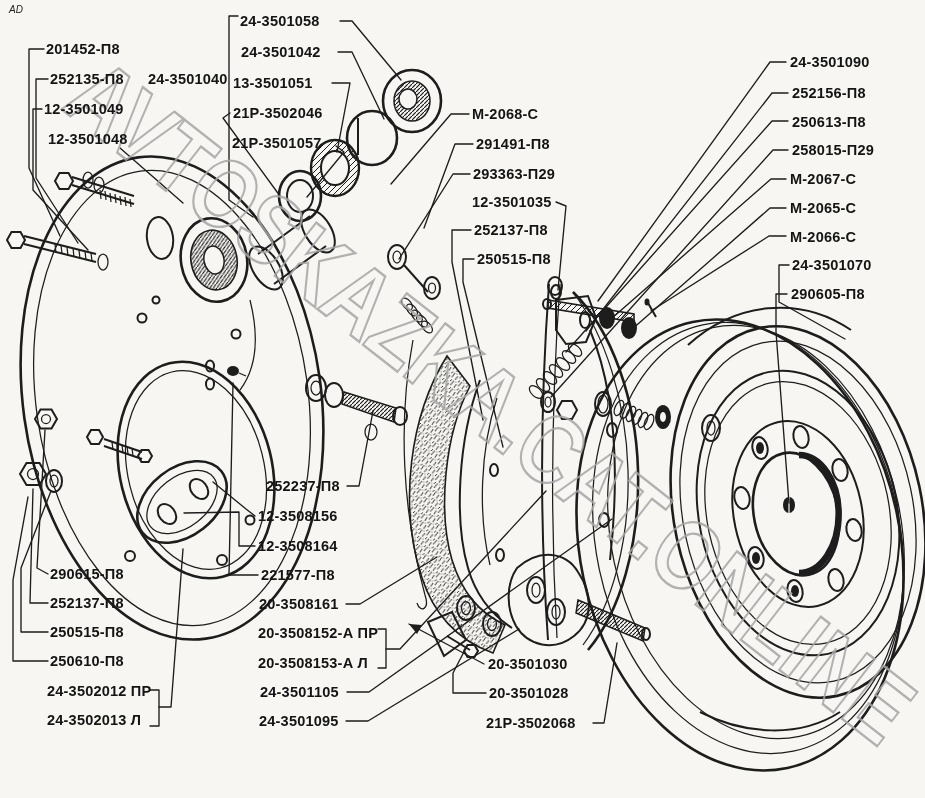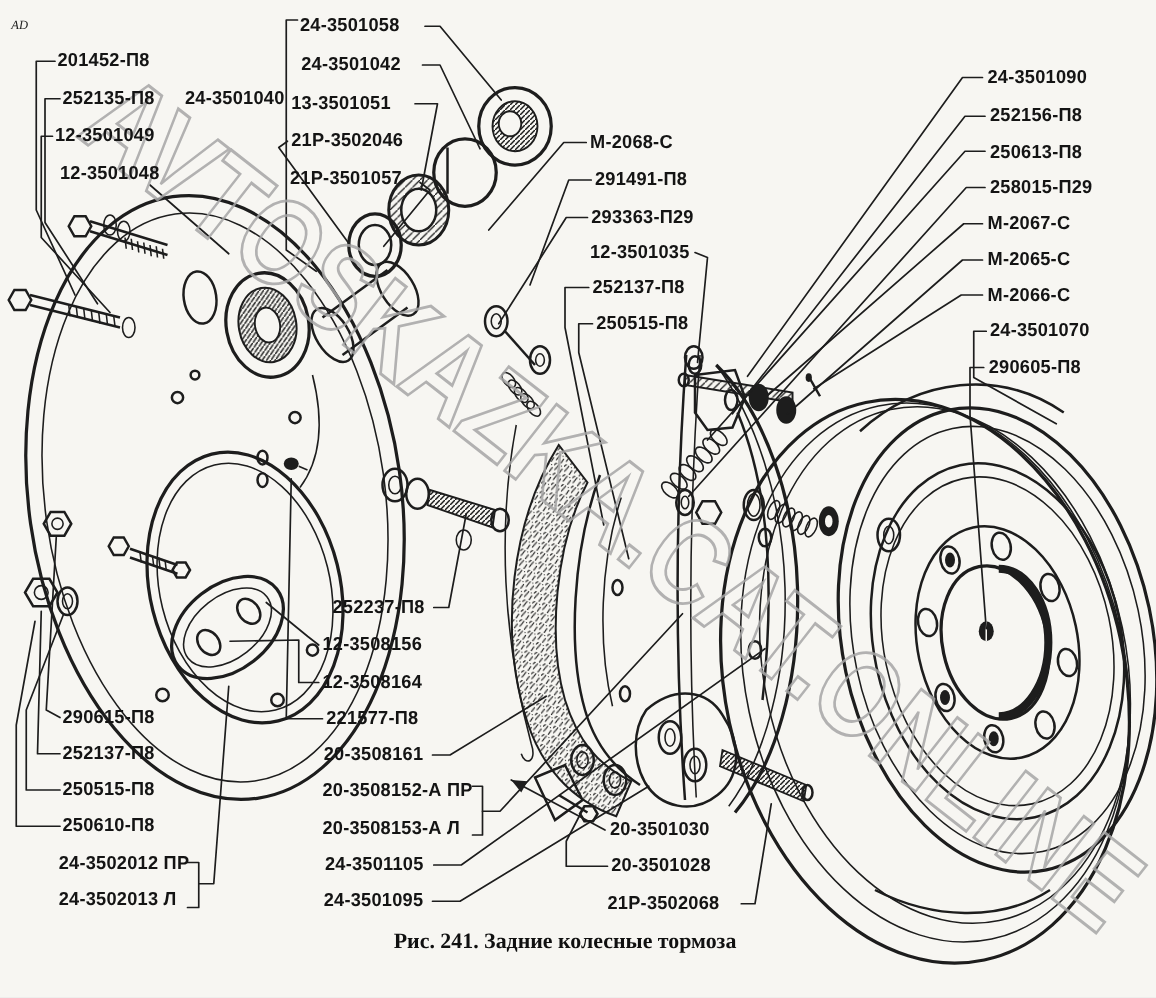--- a/index.html
+++ b/index.html
@@ -9,21 +9,21 @@
   
   .s3{stroke:#1d1d1d;stroke-width:2.6;fill:none}
   .s2{stroke:#1d1d1d;stroke-width:2.0;fill:none}
   .s1{stroke:#1d1d1d;stroke-width:1.25;fill:none}
   .ld{stroke:#1d1d1d;stroke-width:1.35;fill:none;stroke-linejoin:round;stroke-linecap:round}
   .ink{fill:#1d1d1d;stroke:none}
   .plabel{position:absolute;font-size:15px;font-weight:700;color:#141414;white-space:nowrap;
           letter-spacing:.2px;transform:scaleX(.97);transform-origin:left top;line-height:17px;}
   .caption{position:absolute;left:315px;top:742px;font-family:"Liberation Serif",serif;
            font-weight:700;font-size:17.5px;color:#101010;white-space:nowrap;}
-  .corner{position:absolute;left:9px;top:15px;font-family:Liberation Serif, serif;
+  .corner{position:absolute;left:9px;top:4px;font-family:Liberation Sans, sans-serif;
           font-style:italic;font-size:10px;color:#222;}
 </style>
 </head>
 <body>
 
 <div class="canvas">
 
 <svg width="925" height="798" viewBox="0 0 925 798">
   <defs>
     <pattern id="lining" width="8" height="8" patternUnits="userSpaceOnUse" patternTransform="rotate(9)">
@@ -336,15 +336,14 @@
       <div class="plabel" style="left: 258px; top: 624px;">20-3508152-А ПР</div>
       <div class="plabel" style="left: 258px; top: 654px;">20-3508153-А Л</div>
       <div class="plabel" style="left: 260px; top: 683px;">24-3501105</div>
       <div class="plabel" style="left: 259px; top: 712px;">24-3501095</div>
       <div class="plabel" style="left: 488px; top: 655px;">20-3501030</div>
       <div class="plabel" style="left: 489px; top: 684px;">20-3501028</div>
       <div class="plabel" style="left: 486px; top: 714px;">21Р-3502068</div>
     </div>
 
 <div class="corner">AD</div>
-<div class="caption">Рис. 241. Задние колесные тормоза</div>
 
 </div>
 
 </body></html>

